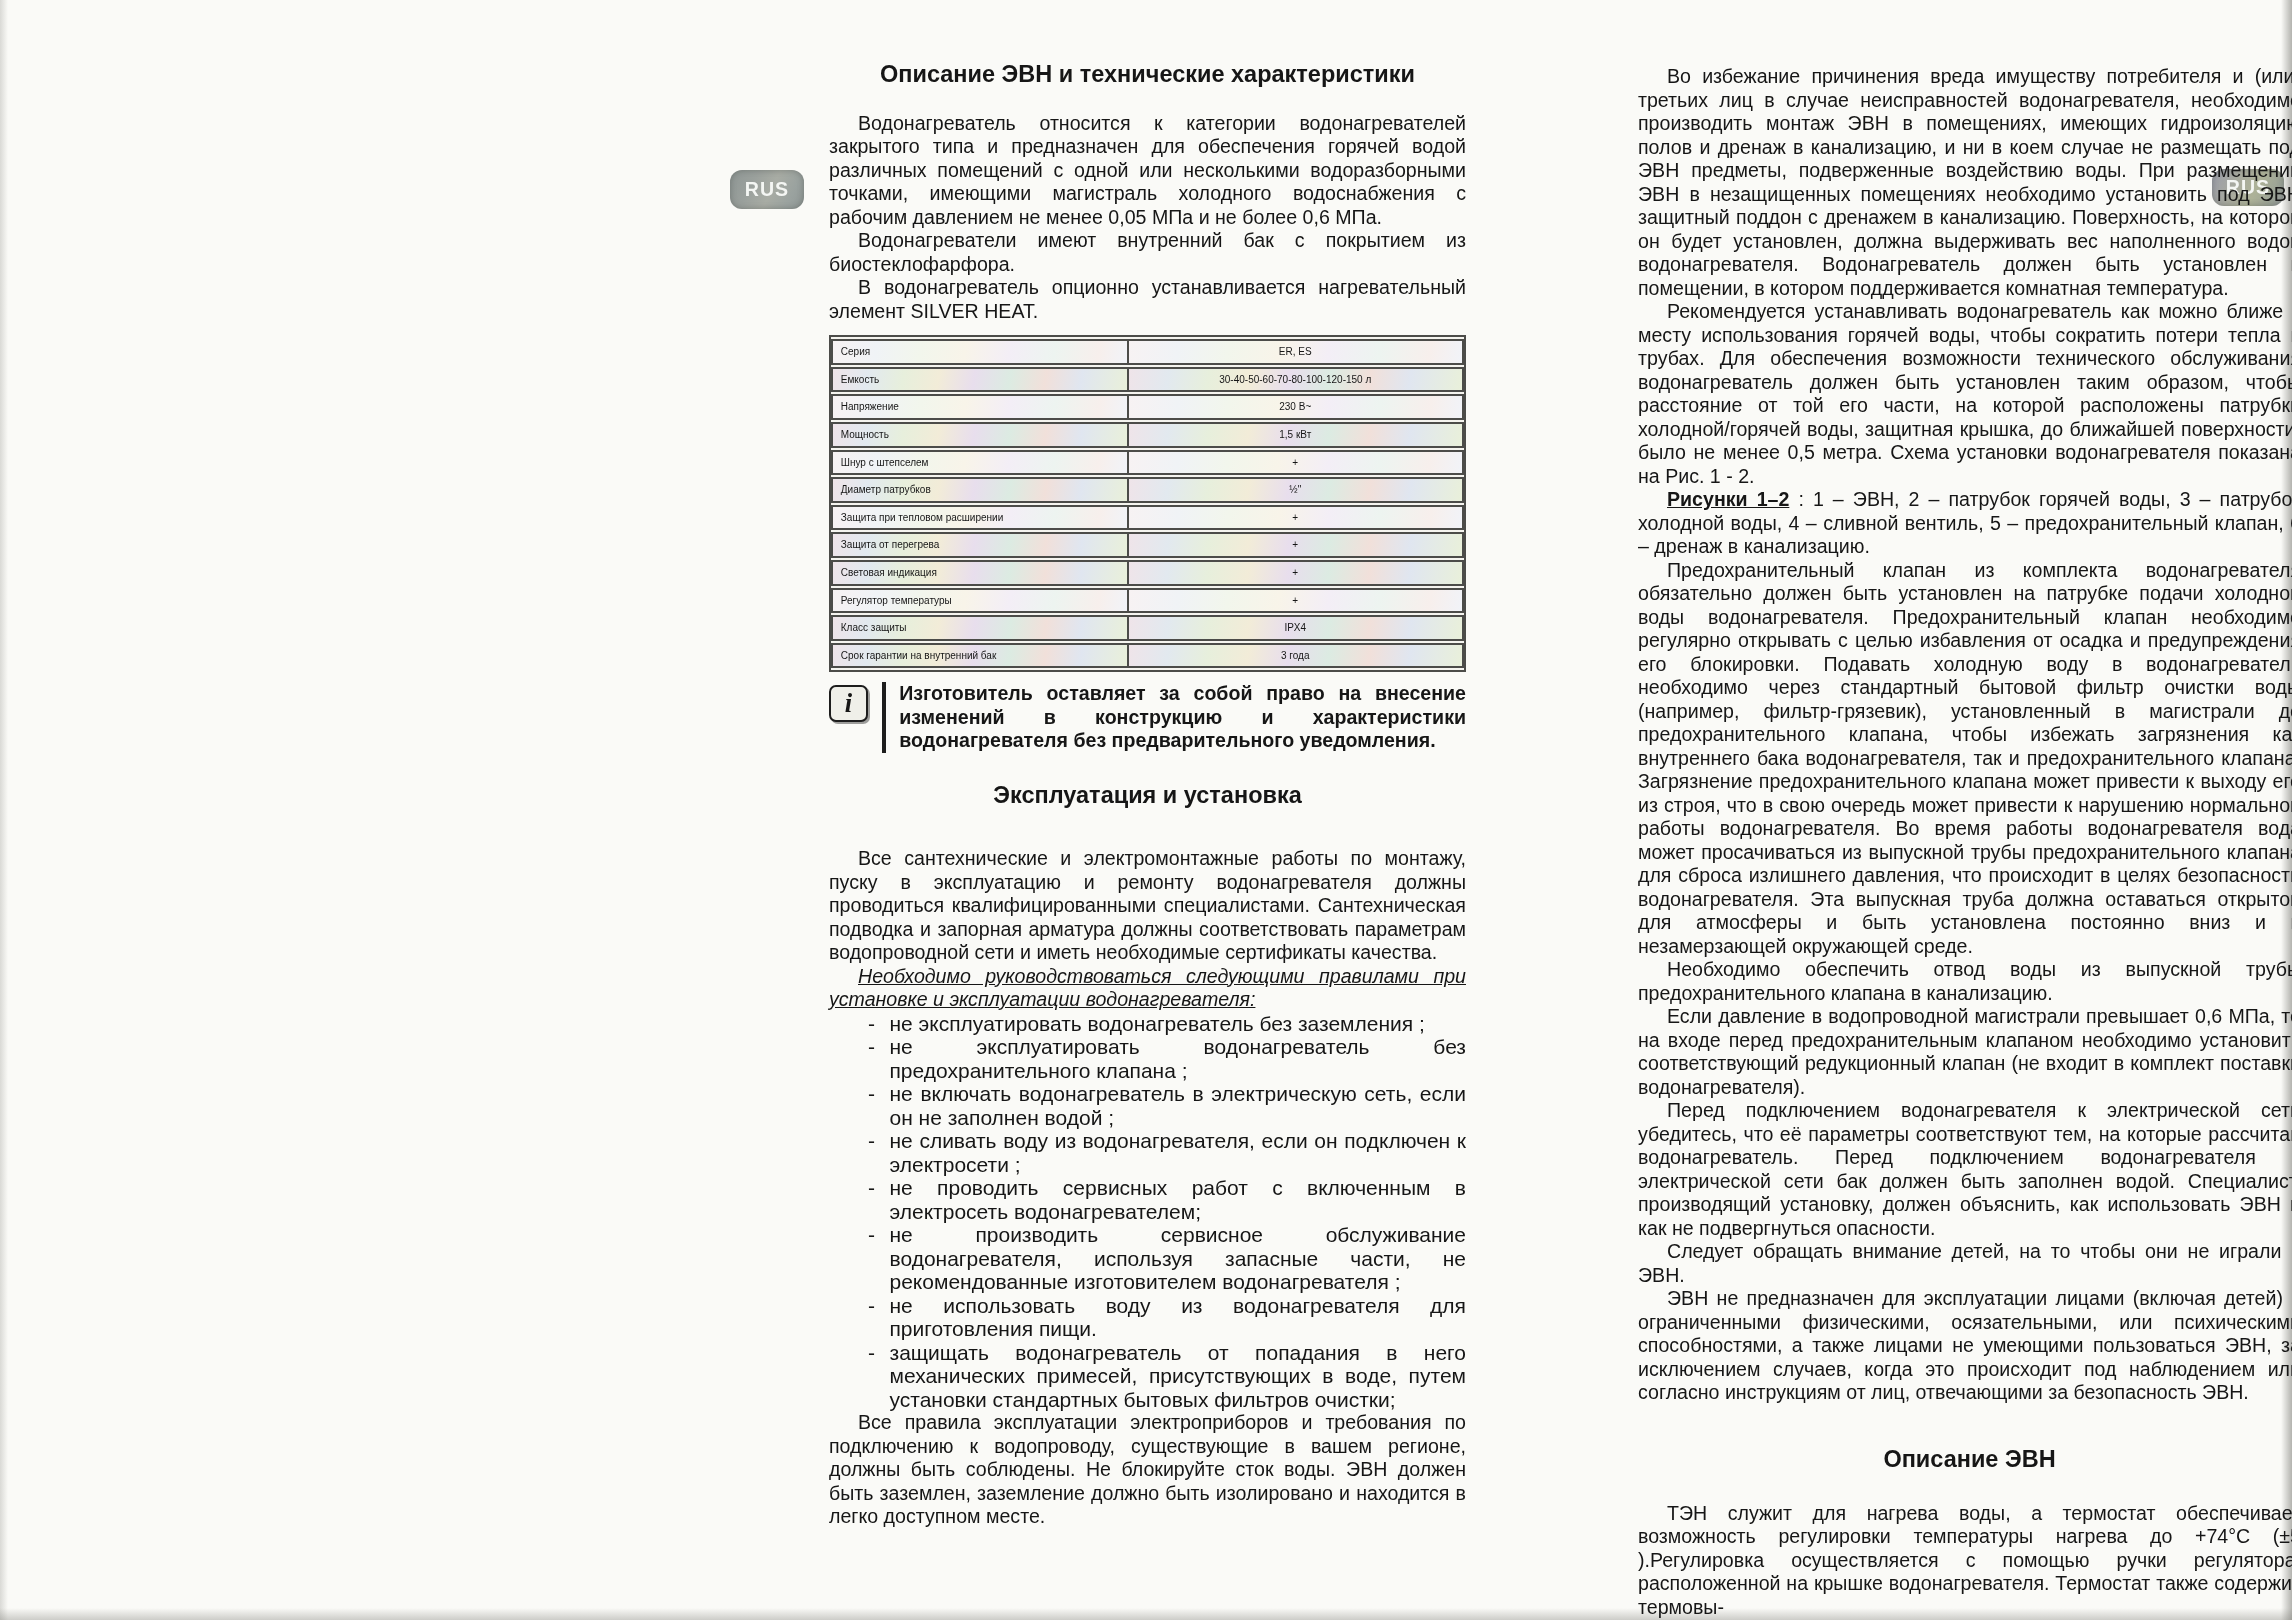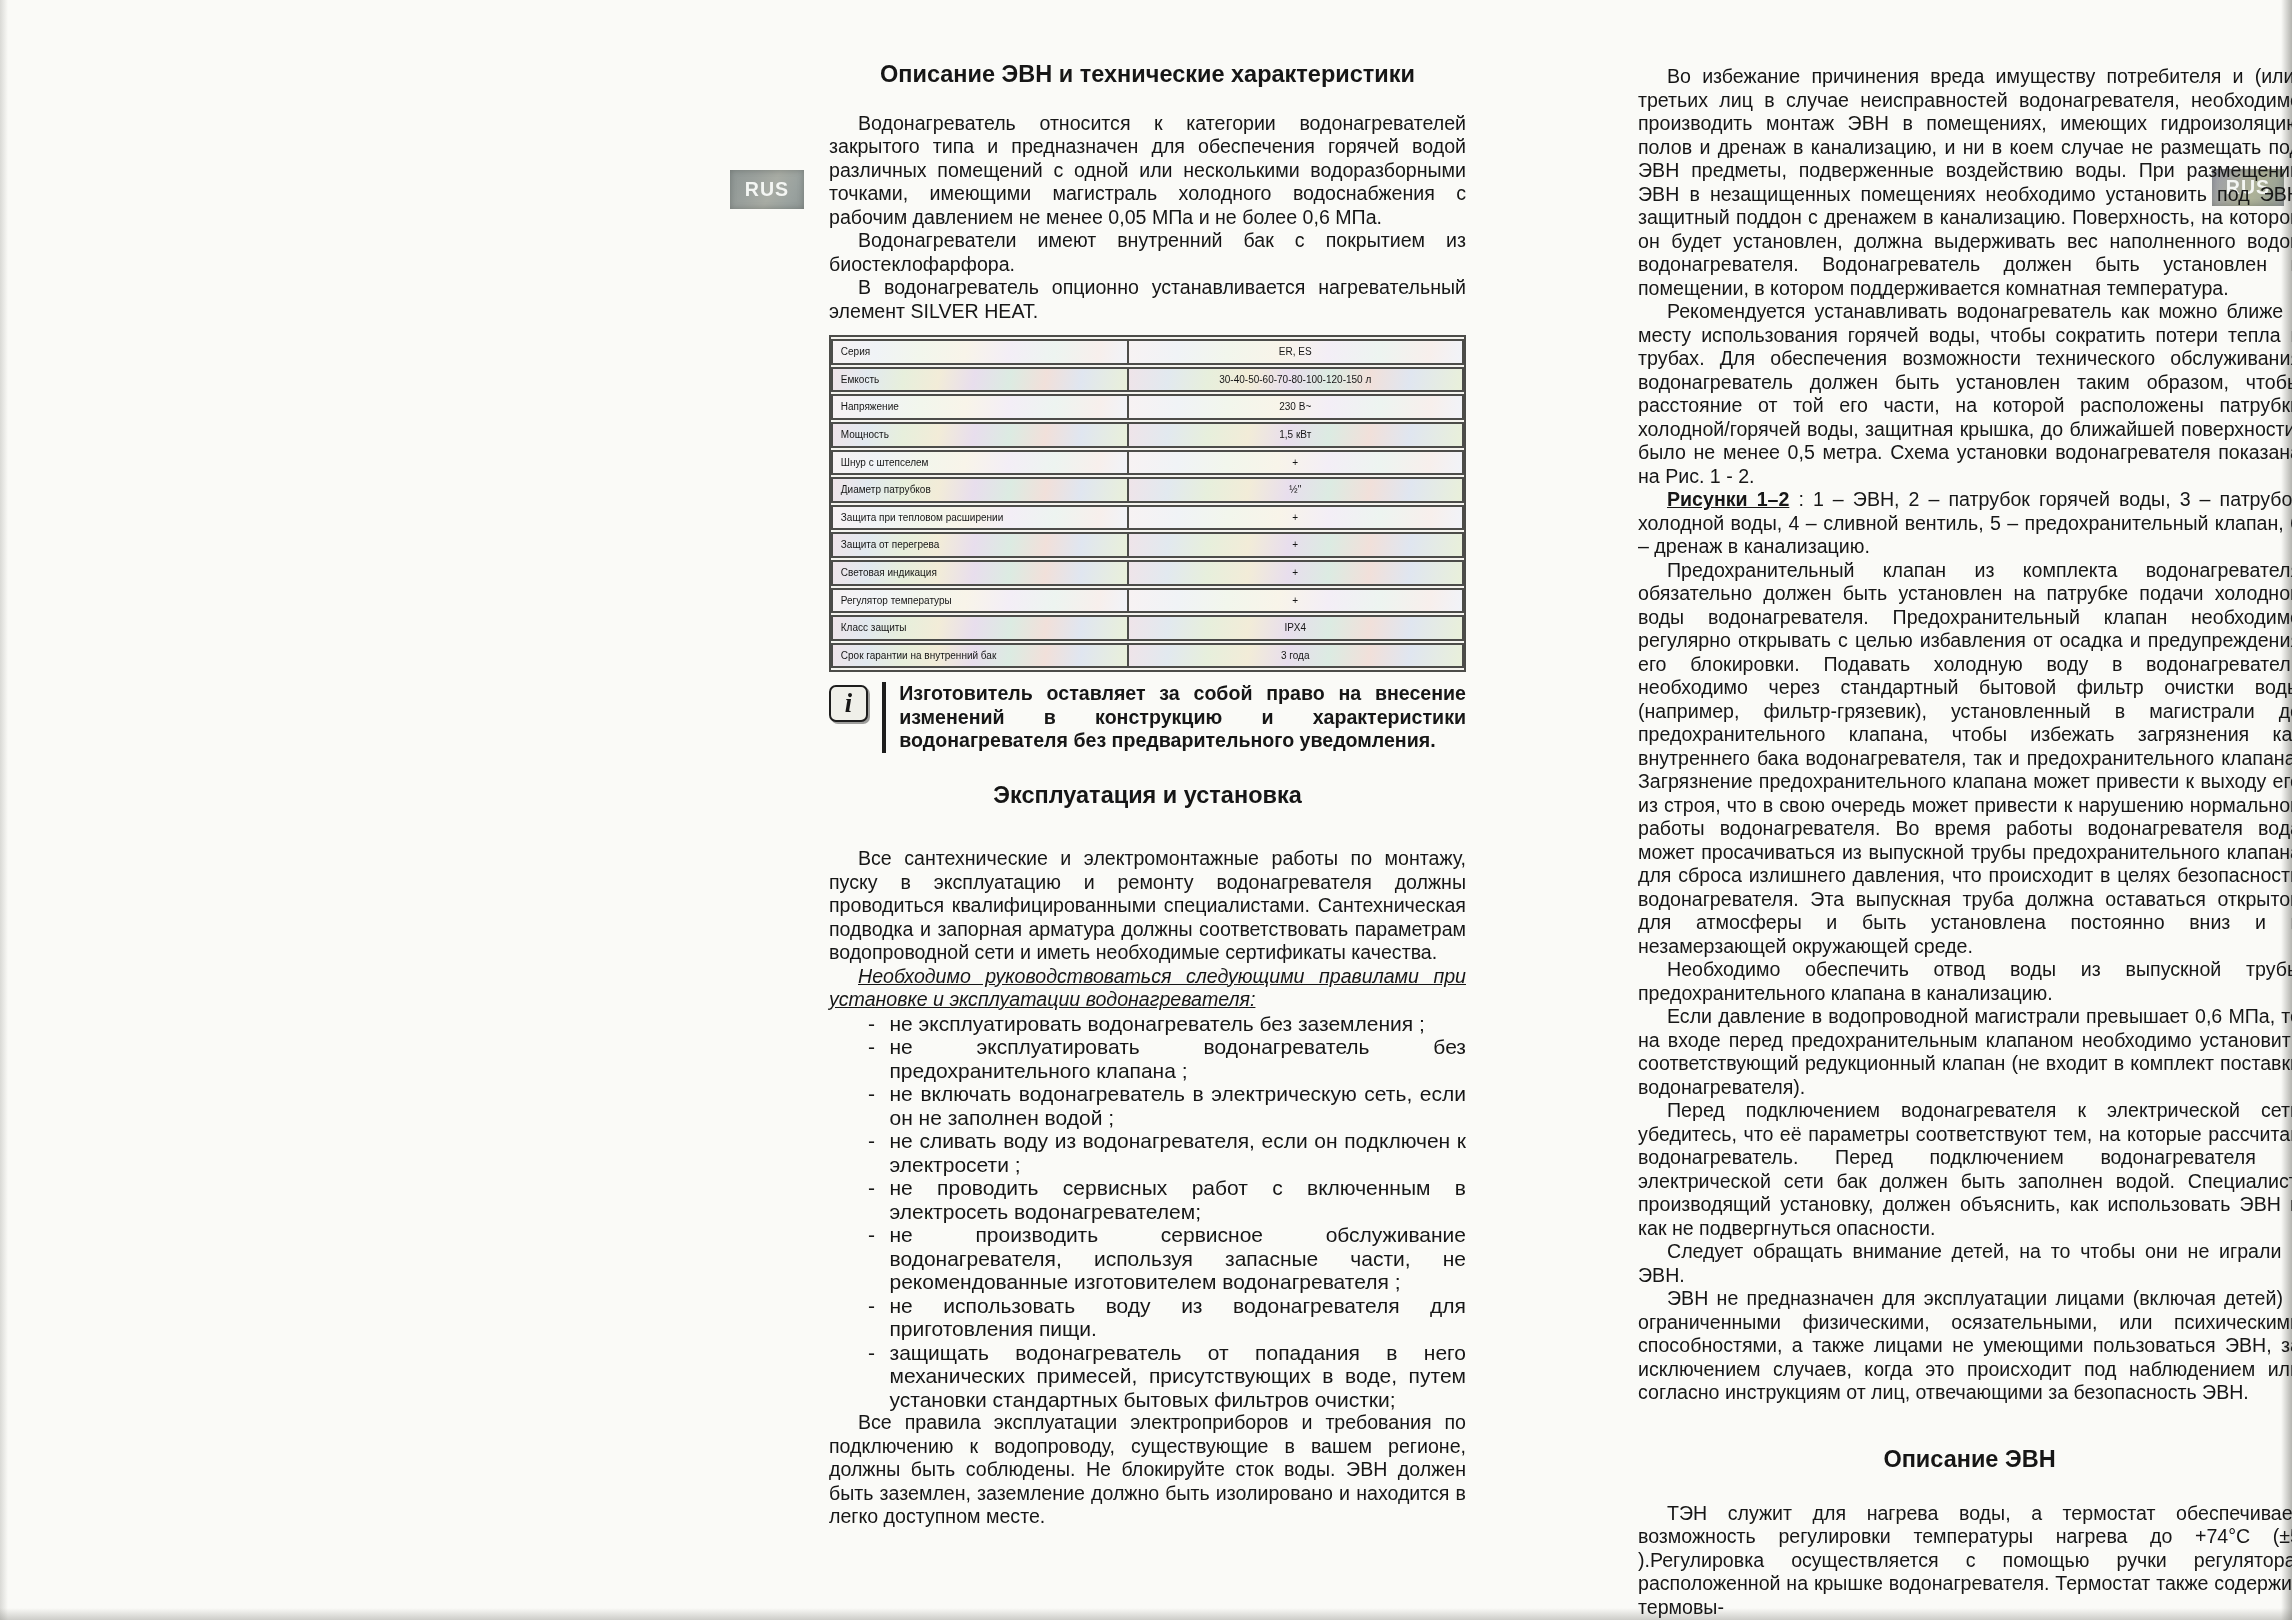--- a/index.html
+++ b/index.html
@@ -27,21 +27,21 @@
   
   .lang-badge {
     position: absolute;
     width: 74px; height: 39px;
     background: linear-gradient(115deg, #8f9795 0%, #9aa09c 30%, #a8aca4 55%, #9aa29f 80%, #8f9795 100%);
     color: #f4f6f3;
     font-weight: bold;
     font-size: 19.6px;
     letter-spacing: 1px;
     display: flex; align-items: center; justify-content: center;
-    border-radius: 0;
+    border-radius: 12px;
     box-shadow: inset 0 0 5.9px rgba(70,75,72,0.45);
   }
   .lang-badge.left  { left: 730px; top: 170px; }
   .lang-badge.right { left: 2212px; top: 169px; width: 72px; height: 37px;
     background: linear-gradient(115deg, #9b9daa 0%, #a8aa9e 35%, #adb298 60%, #9aa296 85%, #969a9e 100%);
   }
   
   .col { position: absolute; }
   .col-left  { left: 829px;  top: 61px; width: 637px; }
   .col-right { left: 1638px; top: 65px; width: 663px; }

